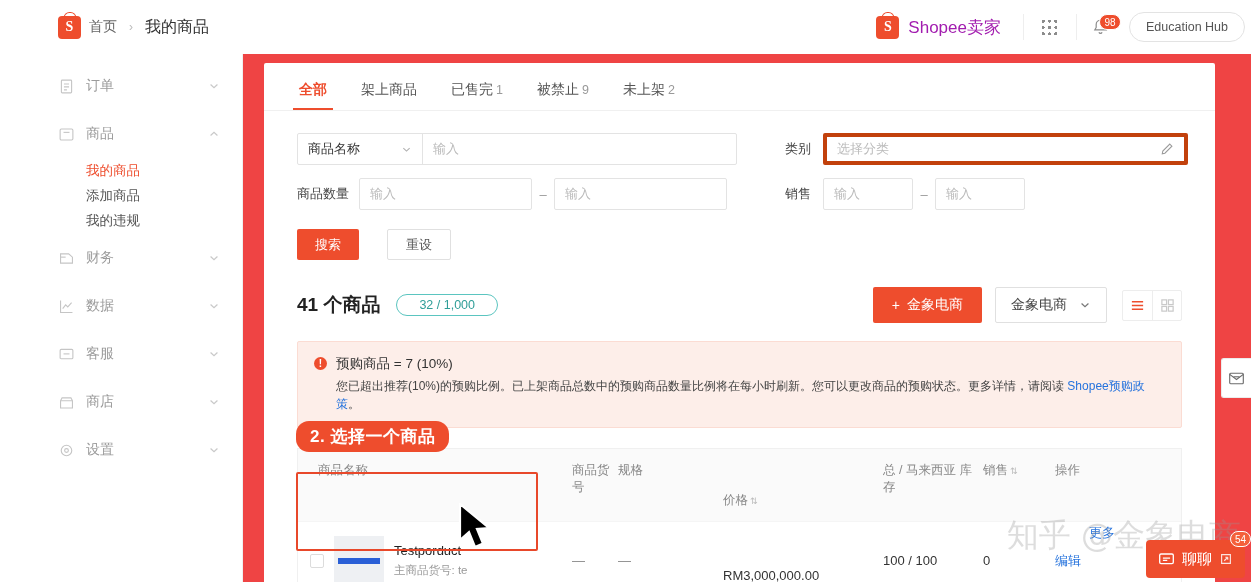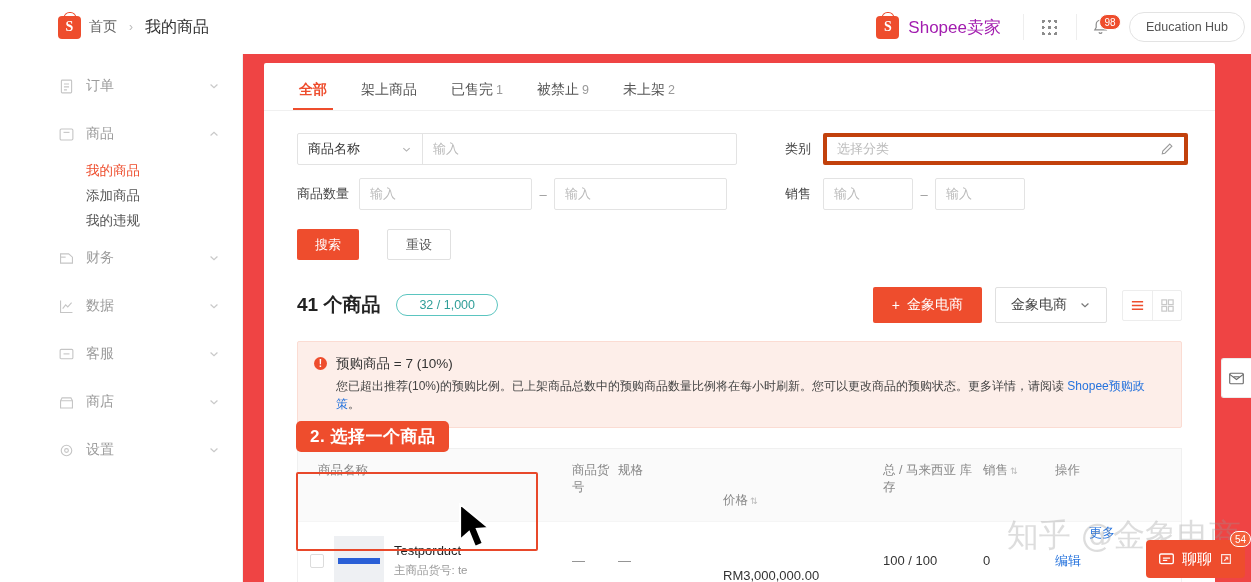--- a/index.html
+++ b/index.html
@@ -156,21 +156,21 @@
   .thumb { width: 50px; height: 50px; background: #eef0f3; flex: none; position: relative; overflow: hidden; }
   .thumb .band { position: absolute; left: 4px; right: 4px; top: 22px; height: 6px; background: #2a5fd6; }
   .pname { font-size: 13px; color: #222; margin-bottom: 5px; }
   .psku { font-size: 11.5px; color: #999; }
   .cell { padding-right: 8px; }
   .link-blue { color: #2673dd; font-size: 13px; }
 
   
   .anno {
     position: absolute; left: 296px; top: 421px; height: 31px;
-    background: #ee4d2d; color: #fff; border-radius: 5px;
+    background: #ee4d2d; color: #fff; border-radius: 13px;
     display: flex; align-items: center; padding: 0 14px;
     font-size: 17px; font-weight: bold; letter-spacing: .5px; z-index: 30;
   }
   .anno-box {
     position: absolute; left: 296px; top: 472px; width: 242px; height: 79px;
     border: 2px solid #e8482a; border-radius: 2px; z-index: 29; pointer-events: none;
   }
   .cursor { position: absolute; left: 458px; top: 503px; z-index: 40; }
 
   

